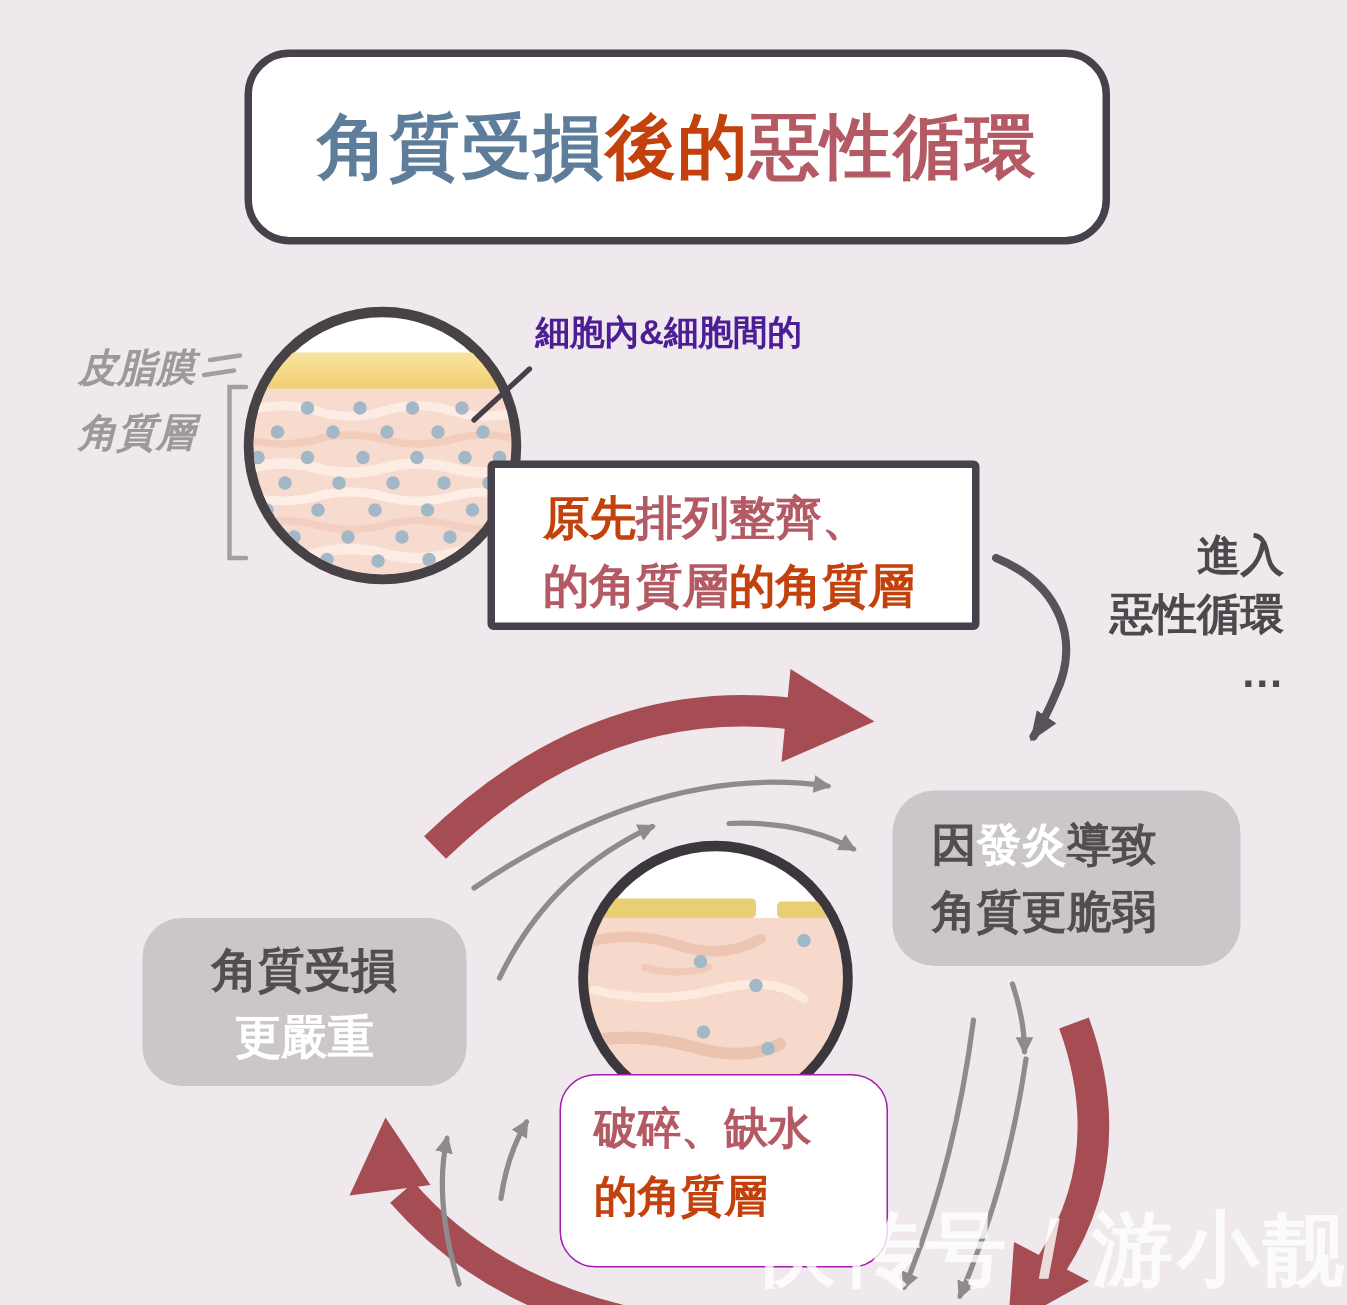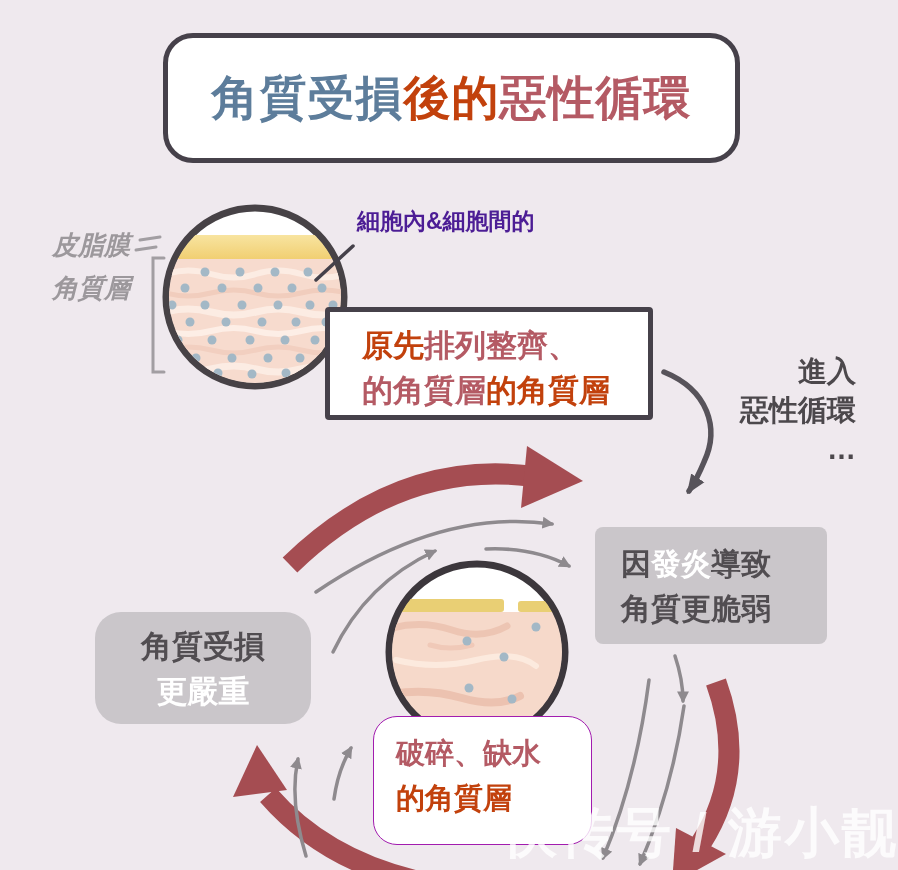--- a/index.html
+++ b/index.html
@@ -32,21 +32,21 @@
     background:#ffffff;border:5px solid #46414a;border-radius:4px;
     padding:11px 0 0 32px;font-size:31px;line-height:45px;font-weight:700;
     white-space:nowrap;z-index:2;
   }
   .enter-text{
     left:740px;top:352px;font-size:29px;line-height:39px;font-weight:700;
     color:#4c484c;z-index:2;white-space:nowrap;text-align:right;
   }
   .inflam-box{
     left:595px;top:527px;width:232px;height:117px;
-    background:#cac6ca;border-radius:8px;
+    background:#cac6ca;border-radius:28px;
     padding:14px 0 0 26px;font-size:30px;line-height:45px;font-weight:700;
     color:#514d51;white-space:nowrap;z-index:2;
   }
   .worse-box{
     left:95px;top:612px;width:216px;height:112px;
     background:#cac6ca;border-radius:26px;text-align:center;
     padding-top:12px;font-size:31px;line-height:45px;font-weight:700;
     color:#514d51;z-index:2;
   }
   .broken-box{

